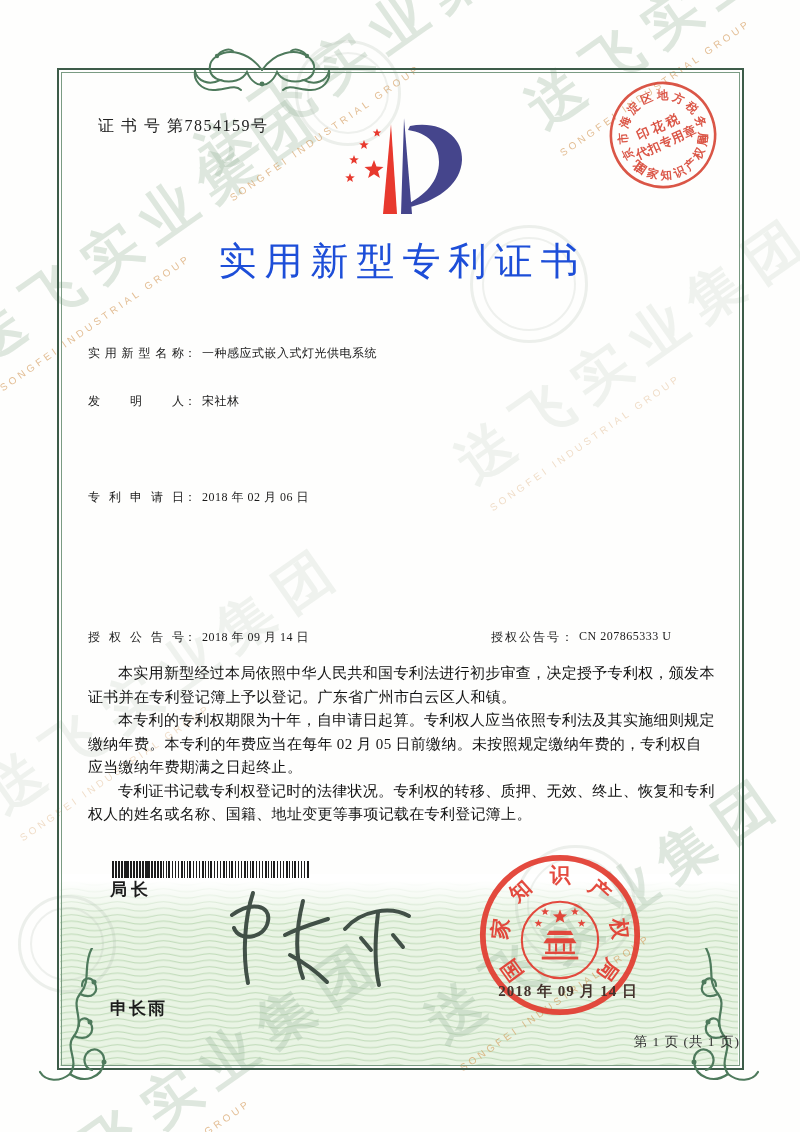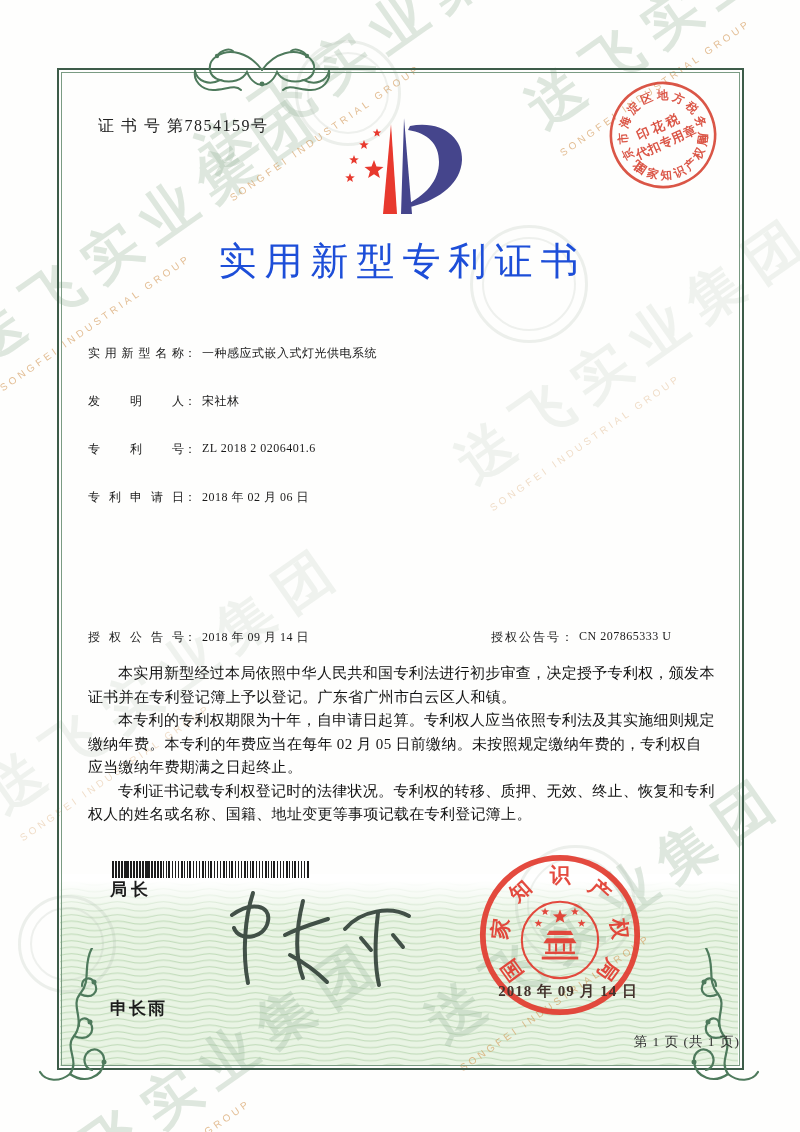--- a/index.html
+++ b/index.html
@@ -220,23 +220,20 @@
         </g>
     </svg>
 
     <div class="title">实用新型专利证书</div>
 
     <div class="frow" style="top:345px">
       <span class="flabel">实用新型名称</span><span class="fcolon">：</span><span class="fvalue">一种感应式嵌入式灯光供电系统</span>
     </div>
     <div class="frow" style="top:393px">
       <span class="flabel">发明人</span><span class="fcolon">：</span><span class="fvalue">宋社林</span>
-    </div>
-    <div class="frow" style="top:441px">
-      <span class="flabel">专利号</span><span class="fcolon">：</span><span class="fvalue">ZL 2018 2 0206401.6</span>
     </div>
     <div class="frow" style="top:489px">
       <span class="flabel">专利申请日</span><span class="fcolon">：</span><span class="fvalue">2018 年 02 月 06 日</span>
     </div>
     <div class="frow" style="top:629px">
       <span class="flabel">授权公告号</span><span class="fcolon">：</span><span class="fvalue">2018 年 09 月 14 日</span>
       <span class="grant-no"><span class="flabel2">授权公告号</span><span class="fcolon">：</span><span class="fvalue">CN 207865333 U</span></span>
     </div>
 
     <div class="paras">

